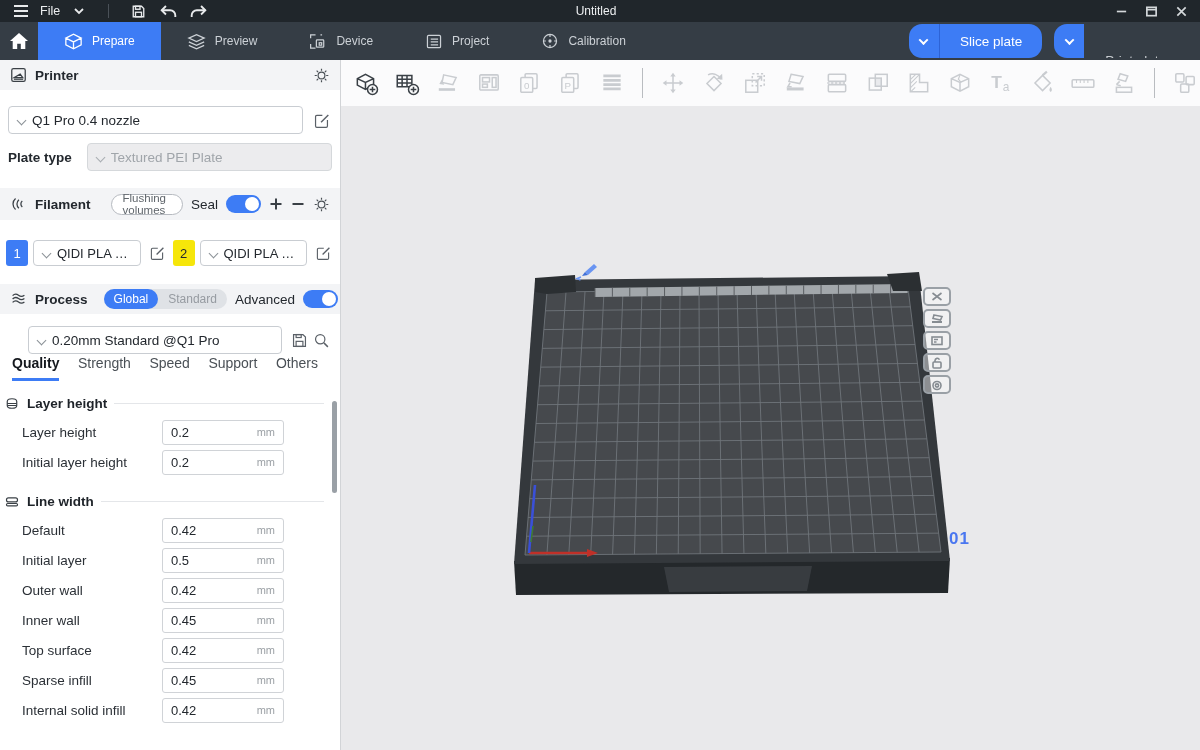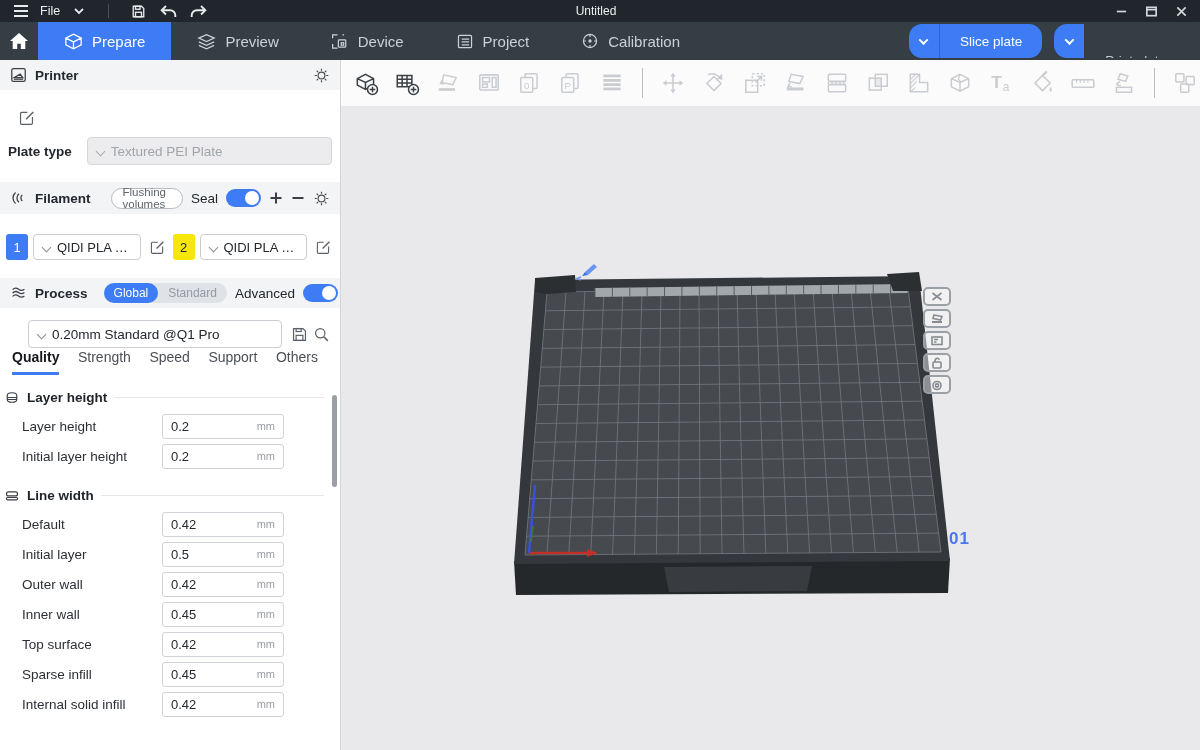--- a/index.html
+++ b/index.html
@@ -15,21 +15,21 @@
   .tb-ico { display:flex; align-items:center; justify-content:center; width:22px; height:18px; cursor:pointer; }
   .tb-ico svg { stroke:#e8eaec; fill:none; stroke-width:1.8; }
   .win-title { position:absolute; left:0; right:8px; text-align:center; font-size:12px; color:#eef0f2; pointer-events:none; }
   .win-ctrls { margin-left:auto; display:flex; align-items:center; gap:8px; padding-right:8px; z-index:2; }
   .win-ctrls .tb-ico svg { stroke:#d4d8db; }
 
   
   .tabbar { height:38px; background:#353d45; display:flex; align-items:stretch; }
   .home-btn { width:38px; display:flex; align-items:center; justify-content:center; cursor:pointer; }
   .tab { display:flex; align-items:center; gap:9px; padding:0 26px; color:#ccd1d6;
-    font-size:15px; cursor:pointer; }
+    font-size:12px; cursor:pointer; }
   .tab svg { stroke:#ccd1d6; fill:none; stroke-width:1.5; }
   .tab.active { background:#3d7cf5; color:#ffffff; }
   .tab.active svg { stroke:#ffffff; }
   .tab-actions { margin-left:auto; display:flex; align-items:center; gap:12px; padding-right:14px; }
   .pill { display:flex; height:34px; border-radius:13px; overflow:hidden; cursor:pointer; }
   .pill .chev-seg { width:30px; background:#3d7cf5; display:flex; align-items:center; justify-content:center; }
   .pill .chev-seg .chv { width:7px; height:7px; border-left:2px solid #fff; border-bottom:2px solid #fff; transform:rotate(-45deg) translate(1px,-1px); }
   .pill .lab-seg { display:flex; align-items:center; padding:0 20px; font-size:13.5px; }
   .pill.slice .lab-seg { background:#3d7cf5; color:#fff; border-left:1px solid #2d63d6; }
   .pill.print .lab-seg { background:#8b9096; color:#c8ccd0; border-left:1px solid #6f747a;margin-top:36px; }
@@ -241,20 +241,24 @@
       <span class="ttl">Printer</span>
       <span class="ghost-btn push">
         <svg width="17" height="17" viewBox="0 0 20 20">
             <circle cx="10" cy="10" r="4"></circle>
             <path d="M10 2 V4.5 M10 15.5 V18 M2 10 H4.5 M15.5 10 H18 M4.3 4.3 L6 6 M14 14 L15.7 15.7 M15.7 4.3 L14 6 M6 14 L4.3 15.7"></path>
           </svg>
       </span>
     </div>
 
     <div class="row" style="margin-top:16px;">
+      <div class="combo">
+        <span class="chv"></span>
+        <span class="ctext">Q1 Pro 0.4 nozzle</span>
+      </div>
       <span class="icon-btn" style="margin-left:7px;">
         <svg width="17" height="17" viewBox="0 0 20 20">
             <path d="M17 9.5 V16.5 A1.5 1.5 0 0 1 15.5 18 H4.5 A1.5 1.5 0 0 1 3 16.5 V5.5 A1.5 1.5 0 0 1 4.5 4 H11"></path>
             <path d="M9.5 12 L18 3.5" stroke-width="1.7"></path>
           </svg>
       </span>
     </div>
 
     <div class="row" style="margin-top:9px;">
       <span class="plabel" style="font-weight:bold;">Plate type</span>

